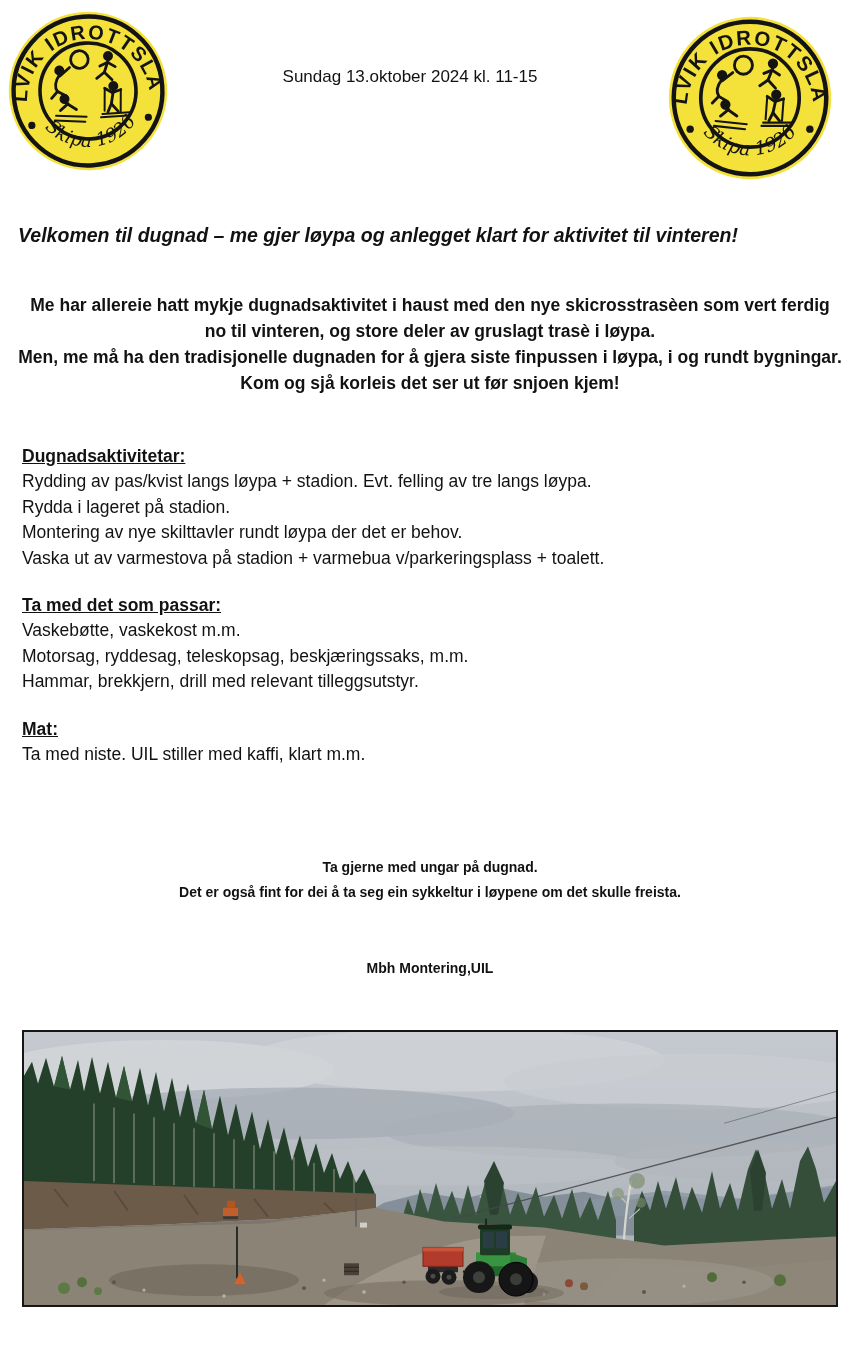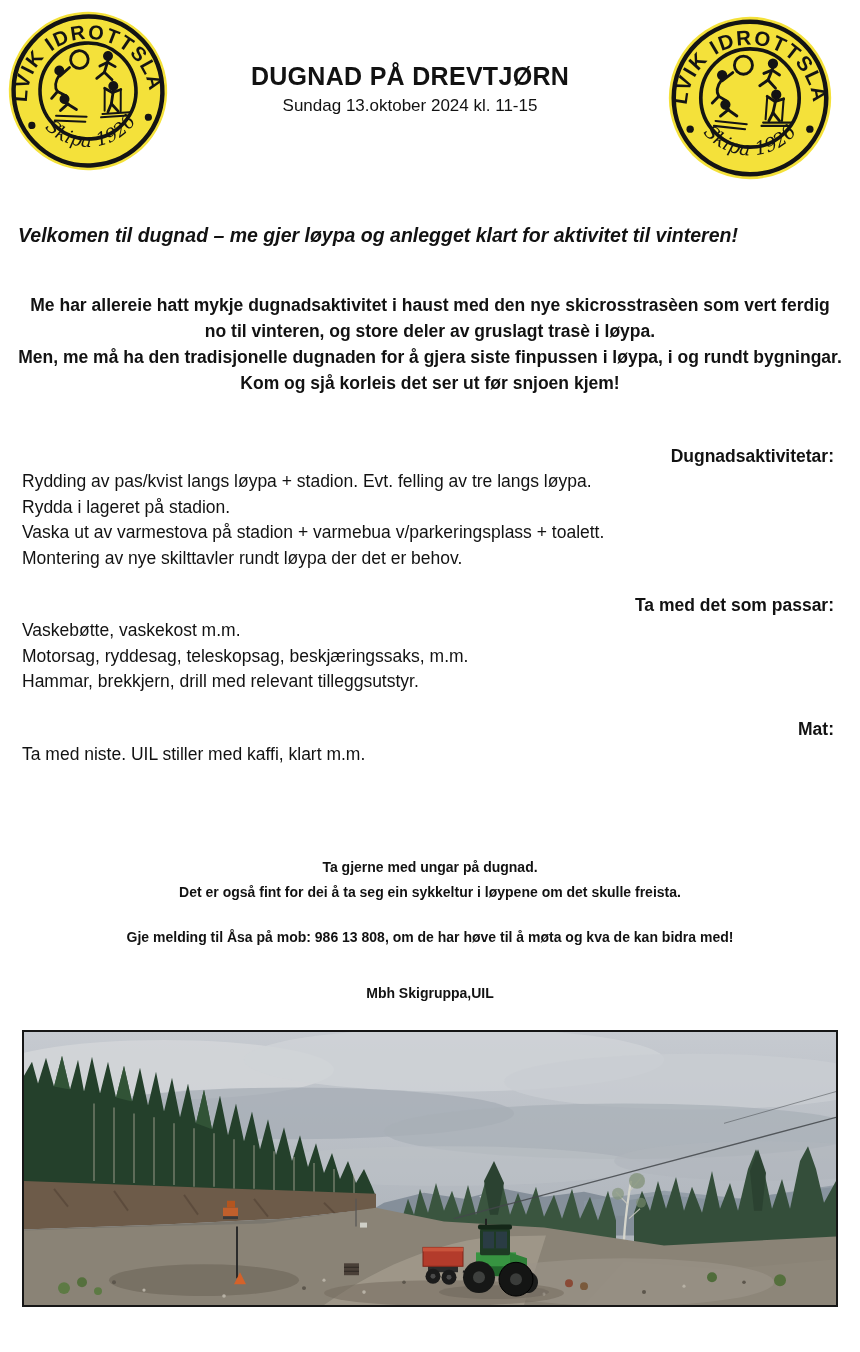--- a/index.html
+++ b/index.html
@@ -30,21 +30,21 @@
   .intro{
     position:absolute;top:292px;left:10px;width:840px;
     text-align:center;font-weight:700;font-size:17.5px;line-height:26px;
   }
 
   .sections{
     position:absolute;top:444px;left:22px;width:812px;
     font-size:17.5px;line-height:25.4px;
   }
   .section{margin-bottom:22px;}
-  .sec-h{font-weight:700;text-align:right;}
+  .sec-h{font-weight:700;text-decoration:underline;}
 
   .closing{
     position:absolute;top:855px;left:0;width:860px;
     text-align:center;font-weight:700;font-size:14px;line-height:25px;
   }
   .gap-sm{height:20px;}
   .gap-md{height:31px;}
 
   .photo{
     position:absolute;left:22px;top:1030px;width:812px;height:273px;
@@ -133,60 +133,58 @@
         <path d="M132,100 L128,118"></path>
         <path d="M130,104 L121,98 M131,104 L141,101"></path>
         <path d="M121,99 L119,126 M141,101 L139,128" stroke-width="2.5"></path>
         <path d="M128,118 L123,128 M128,118 L136,128"></path>
         <path d="M116,130 L150,130 M114,134 L148,134" stroke-width="2.5"></path>
       </g>
     </svg>
   </div>
 
   <div class="title-block">
-    <h1>DUGNAD PÅ DREVTJØRN</h1>
     <div class="subtitle">Sundag 13.oktober 2024 kl. 11-15</div>
   </div>
 
   <div class="welcome">Velkomen til dugnad – me gjer løypa og anlegget klart for aktivitet til vinteren!</div>
 
   <div class="intro">
     <div>Me har allereie hatt mykje dugnadsaktivitet i haust med den nye skicrosstrasèen som vert ferdig</div>
     <div>no til vinteren, og store deler av gruslagt trasè i løypa.</div>
     <div>Men, me må ha den tradisjonelle dugnaden for å gjera siste finpussen i løypa, i og rundt bygningar.</div>
     <div>Kom og sjå korleis det ser ut før snjoen kjem!</div>
   </div>
 
   <div class="sections">
     <div class="section">
       <div class="sec-h">Dugnadsaktivitetar:</div>
       <div>Rydding av pas/kvist langs løypa + stadion. Evt. felling av tre langs løypa.</div>
       <div>Rydda i lageret på stadion.</div>
+      <div>Montering av nye skilttavler rundt løypa der det er behov.</div>
       <div>Vaska ut av varmestova på stadion + varmebua v/parkeringsplass + toalett.</div>
-      <div>Montering av nye skilttavler rundt løypa der det er behov.</div>
     </div>
     <div class="section">
       <div class="sec-h">Ta med det som passar:</div>
       <div>Vaskebøtte, vaskekost m.m.</div>
       <div>Motorsag, ryddesag, teleskopsag, beskjæringssaks, m.m.</div>
       <div>Hammar, brekkjern, drill med relevant tilleggsutstyr.</div>
     </div>
     <div class="section">
       <div class="sec-h">Mat:</div>
       <div>Ta med niste. UIL stiller med kaffi, klart m.m.</div>
     </div>
   </div>
 
   <div class="closing">
     <div>Ta gjerne med ungar på dugnad.</div>
     <div>Det er også fint for dei å ta seg ein sykkeltur i løypene om det skulle freista.</div>
     <div class="gap-sm"></div>
-    <div>Gje melding til Åsa på mob: 986 13 808, om de har høve til å møta og kva de kan bidra med!</div>
     <div class="gap-md"></div>
-    <div>Mbh Skigruppa,UIL</div>
+    <div>Mbh Montering,UIL</div>
   </div>
 
   <div class="photo">
     <svg viewBox="0 0 812 275" preserveAspectRatio="none">
       <defs>
         <linearGradient id="skyG" x1="0" y1="0" x2="0" y2="1">
           <stop offset="0" stop-color="#c6cad0"></stop>
           <stop offset="1" stop-color="#aeb4bb"></stop>
         </linearGradient>
       </defs>

